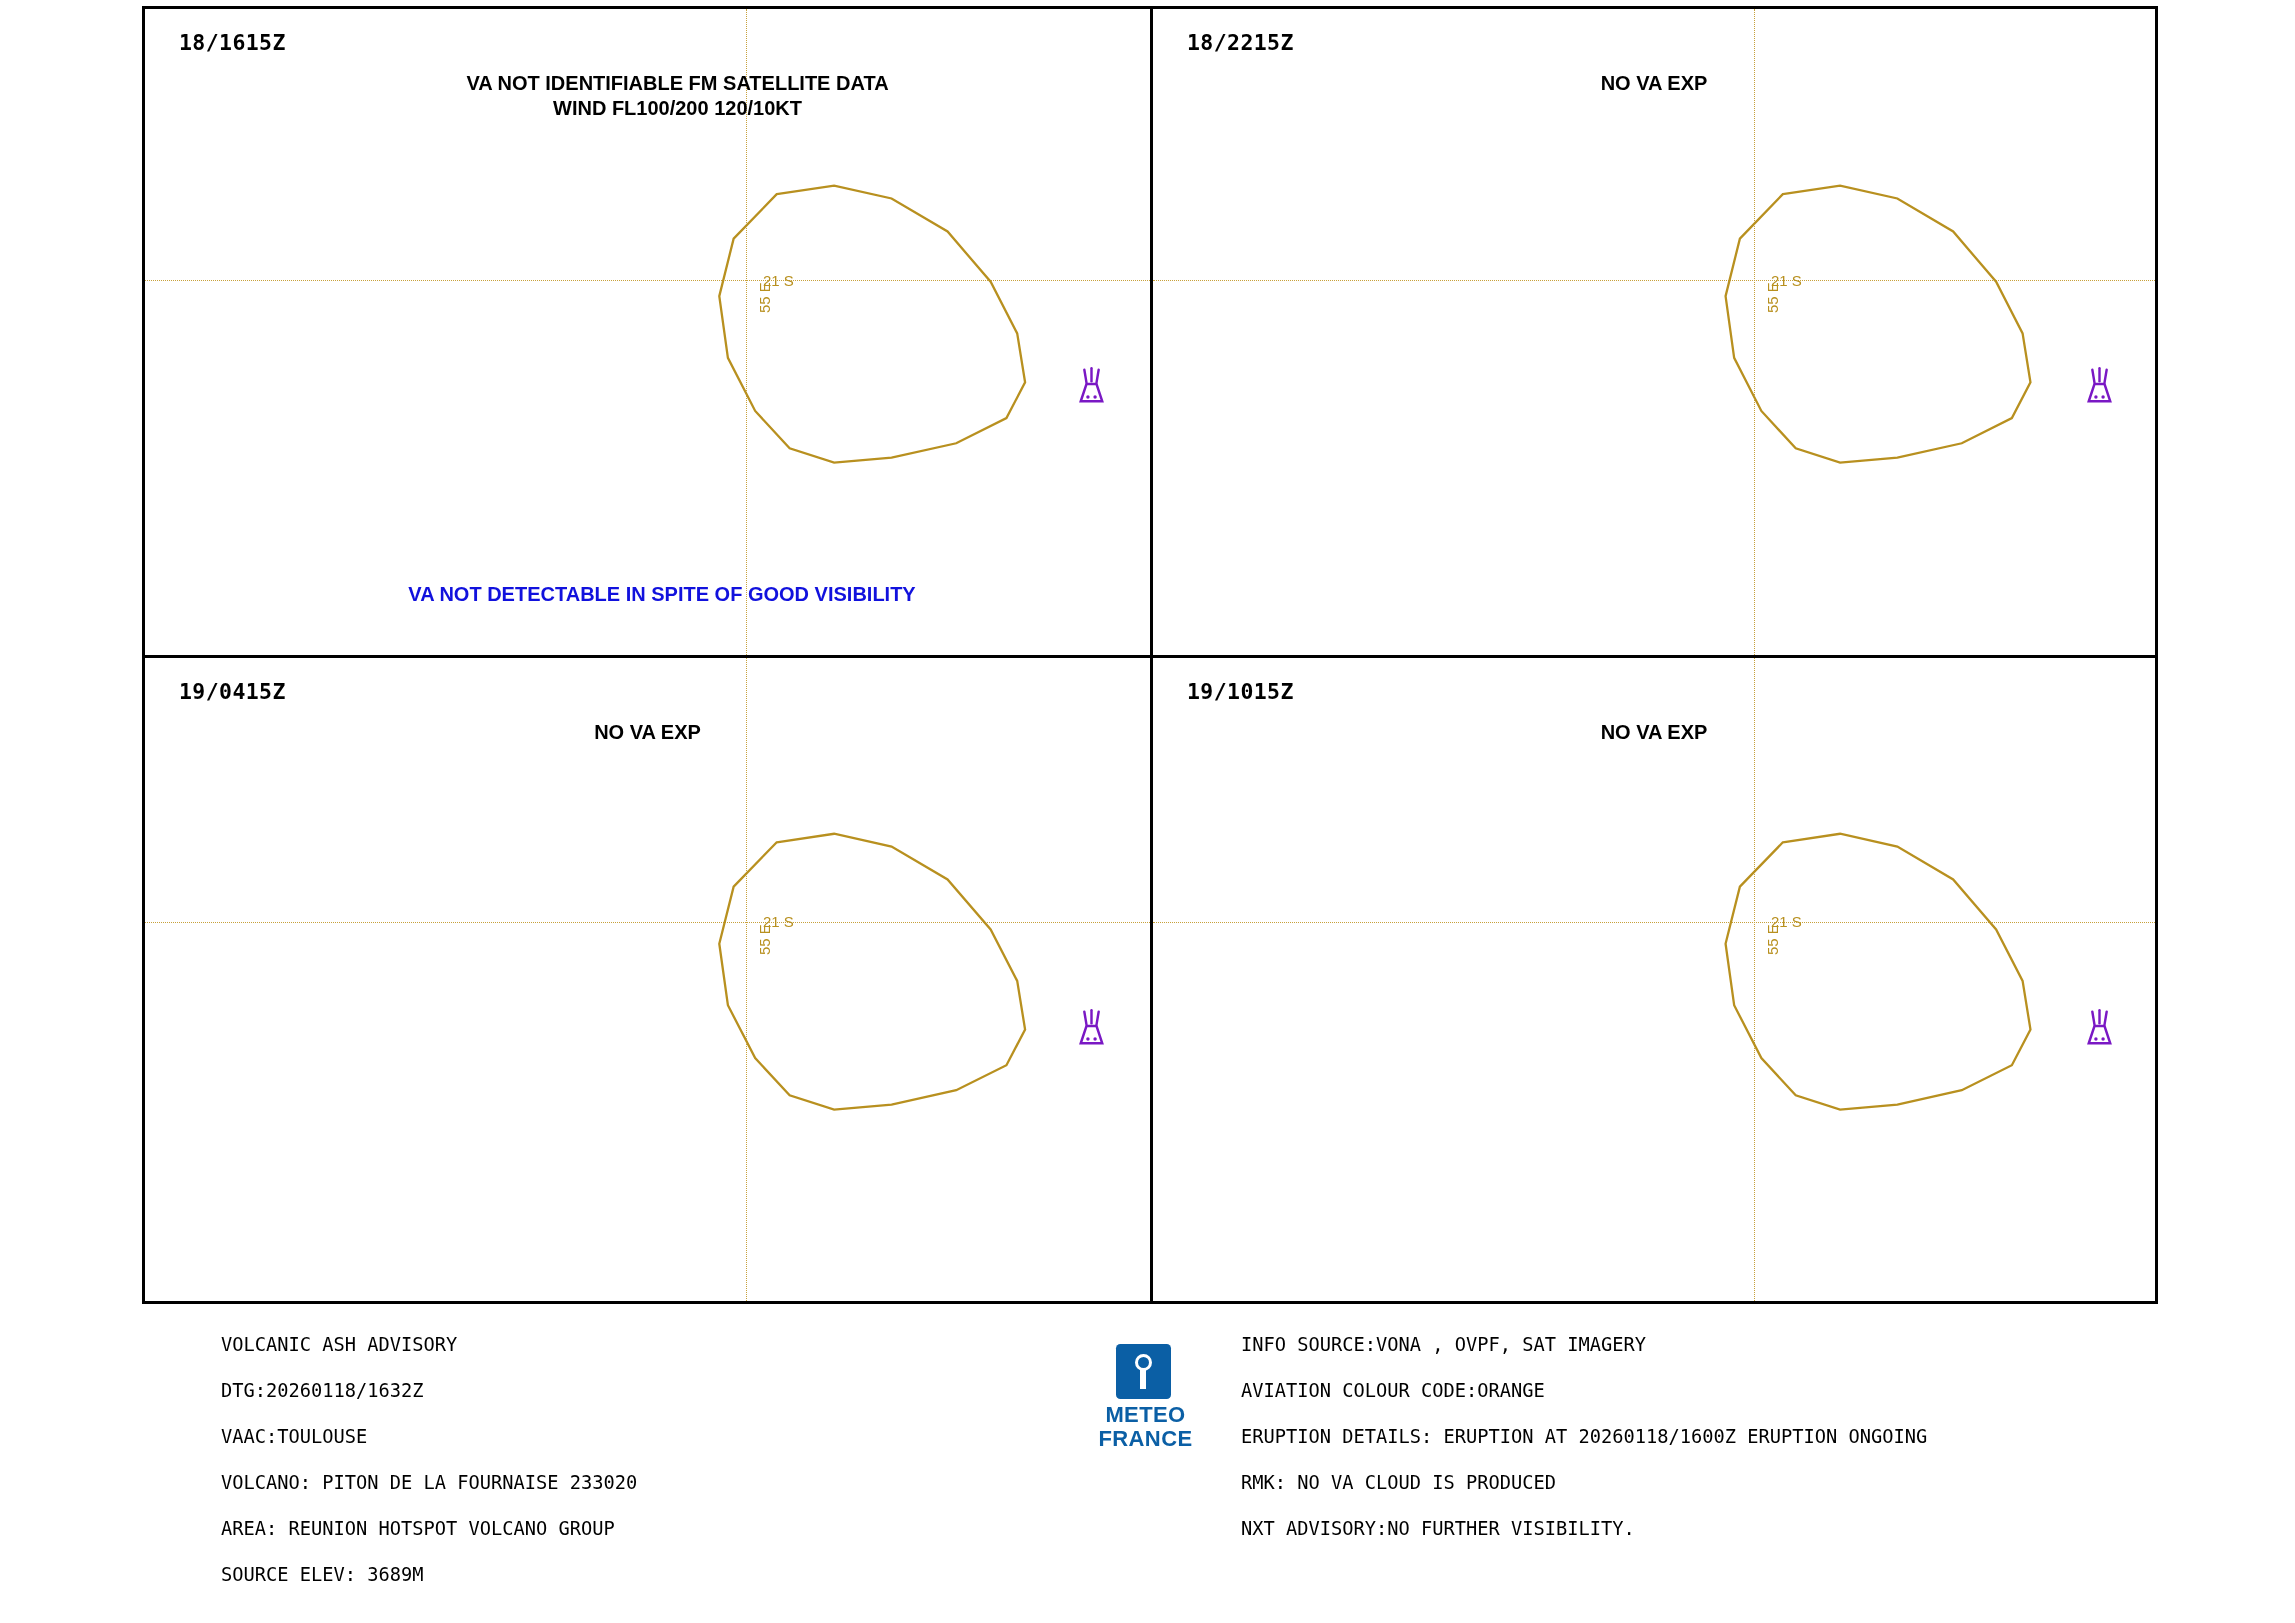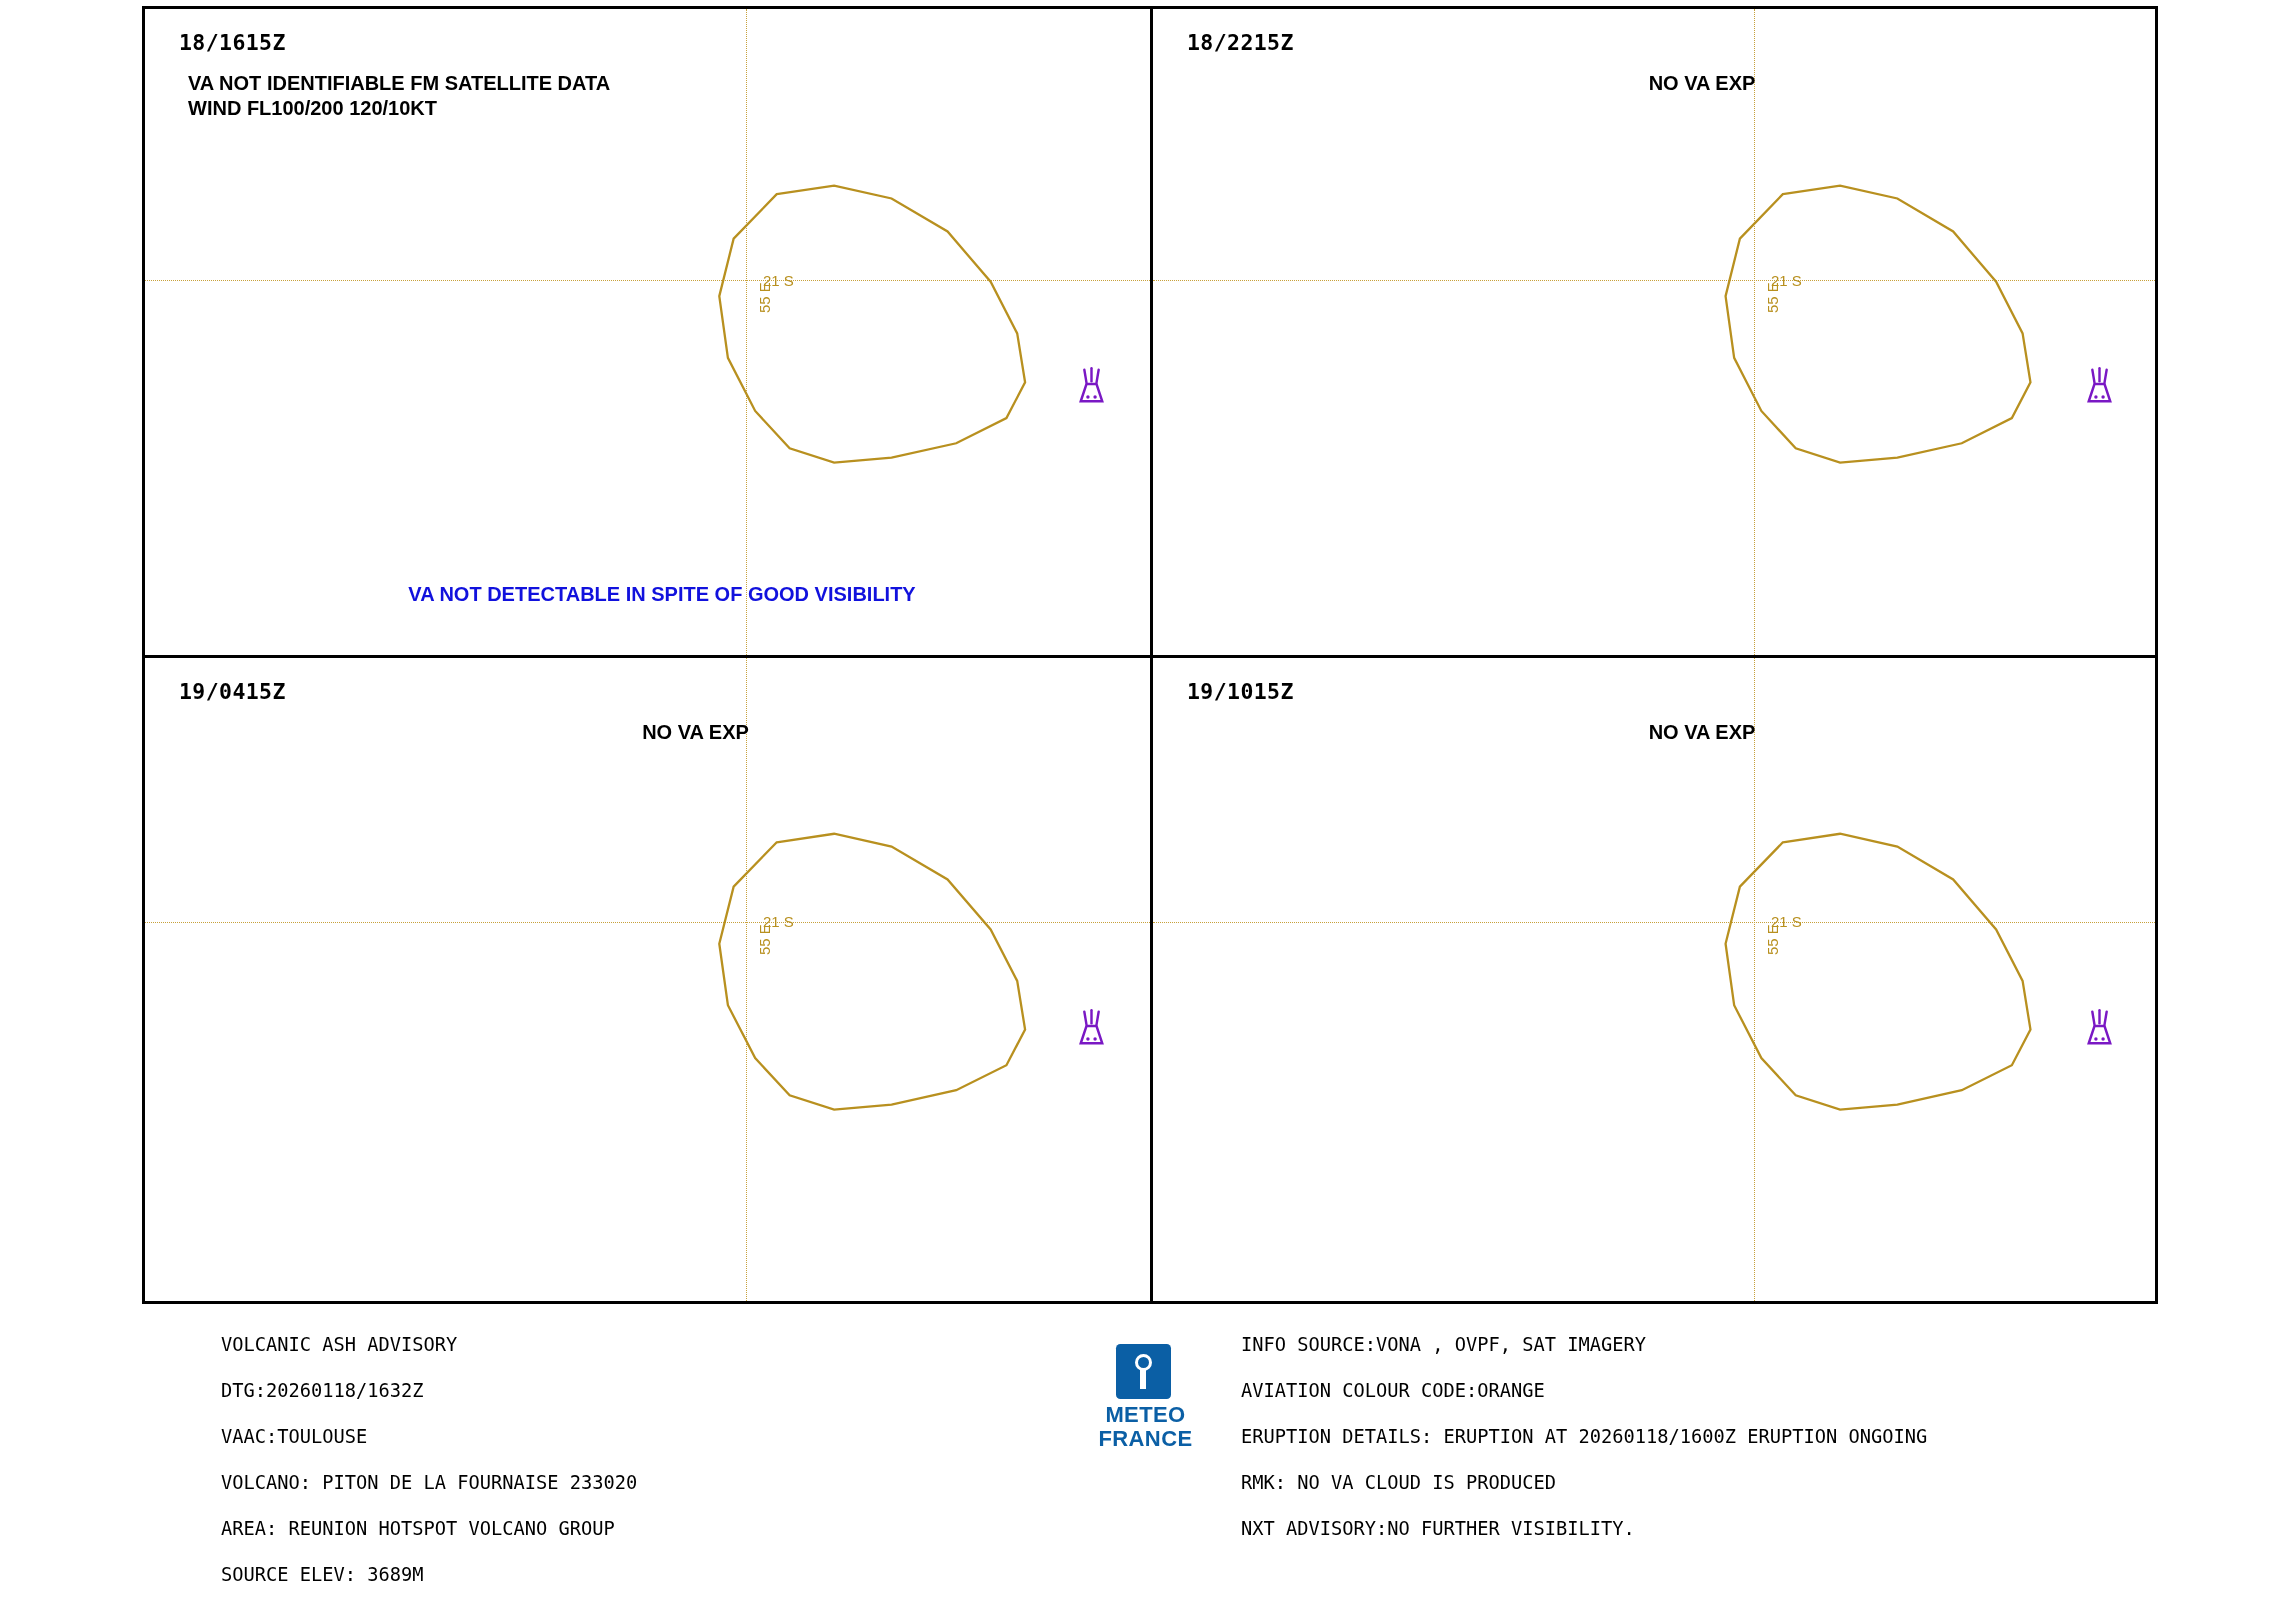--- a/index.html
+++ b/index.html
@@ -51,25 +51,24 @@
     position: absolute;
     top: 62px;
     left: 0;
     width: 100%;
     text-align: center;
     font-size: 20px;
     font-weight: 700;
     color: #000000;
     line-height: 1.28;
     white-space: pre-line;
-    padding-left: 48px;
   }
   .panel-header.left-hdr {
-    text-align: left;
-    padding-left: 43px;
+    text-align: center;
+    padding-left: 30px;
   }
 
   .panel-note {
     position: absolute;
     top: 574px;
     left: 0;
     width: 100%;
     text-align: center;
     font-size: 20px;
     font-weight: 700;

